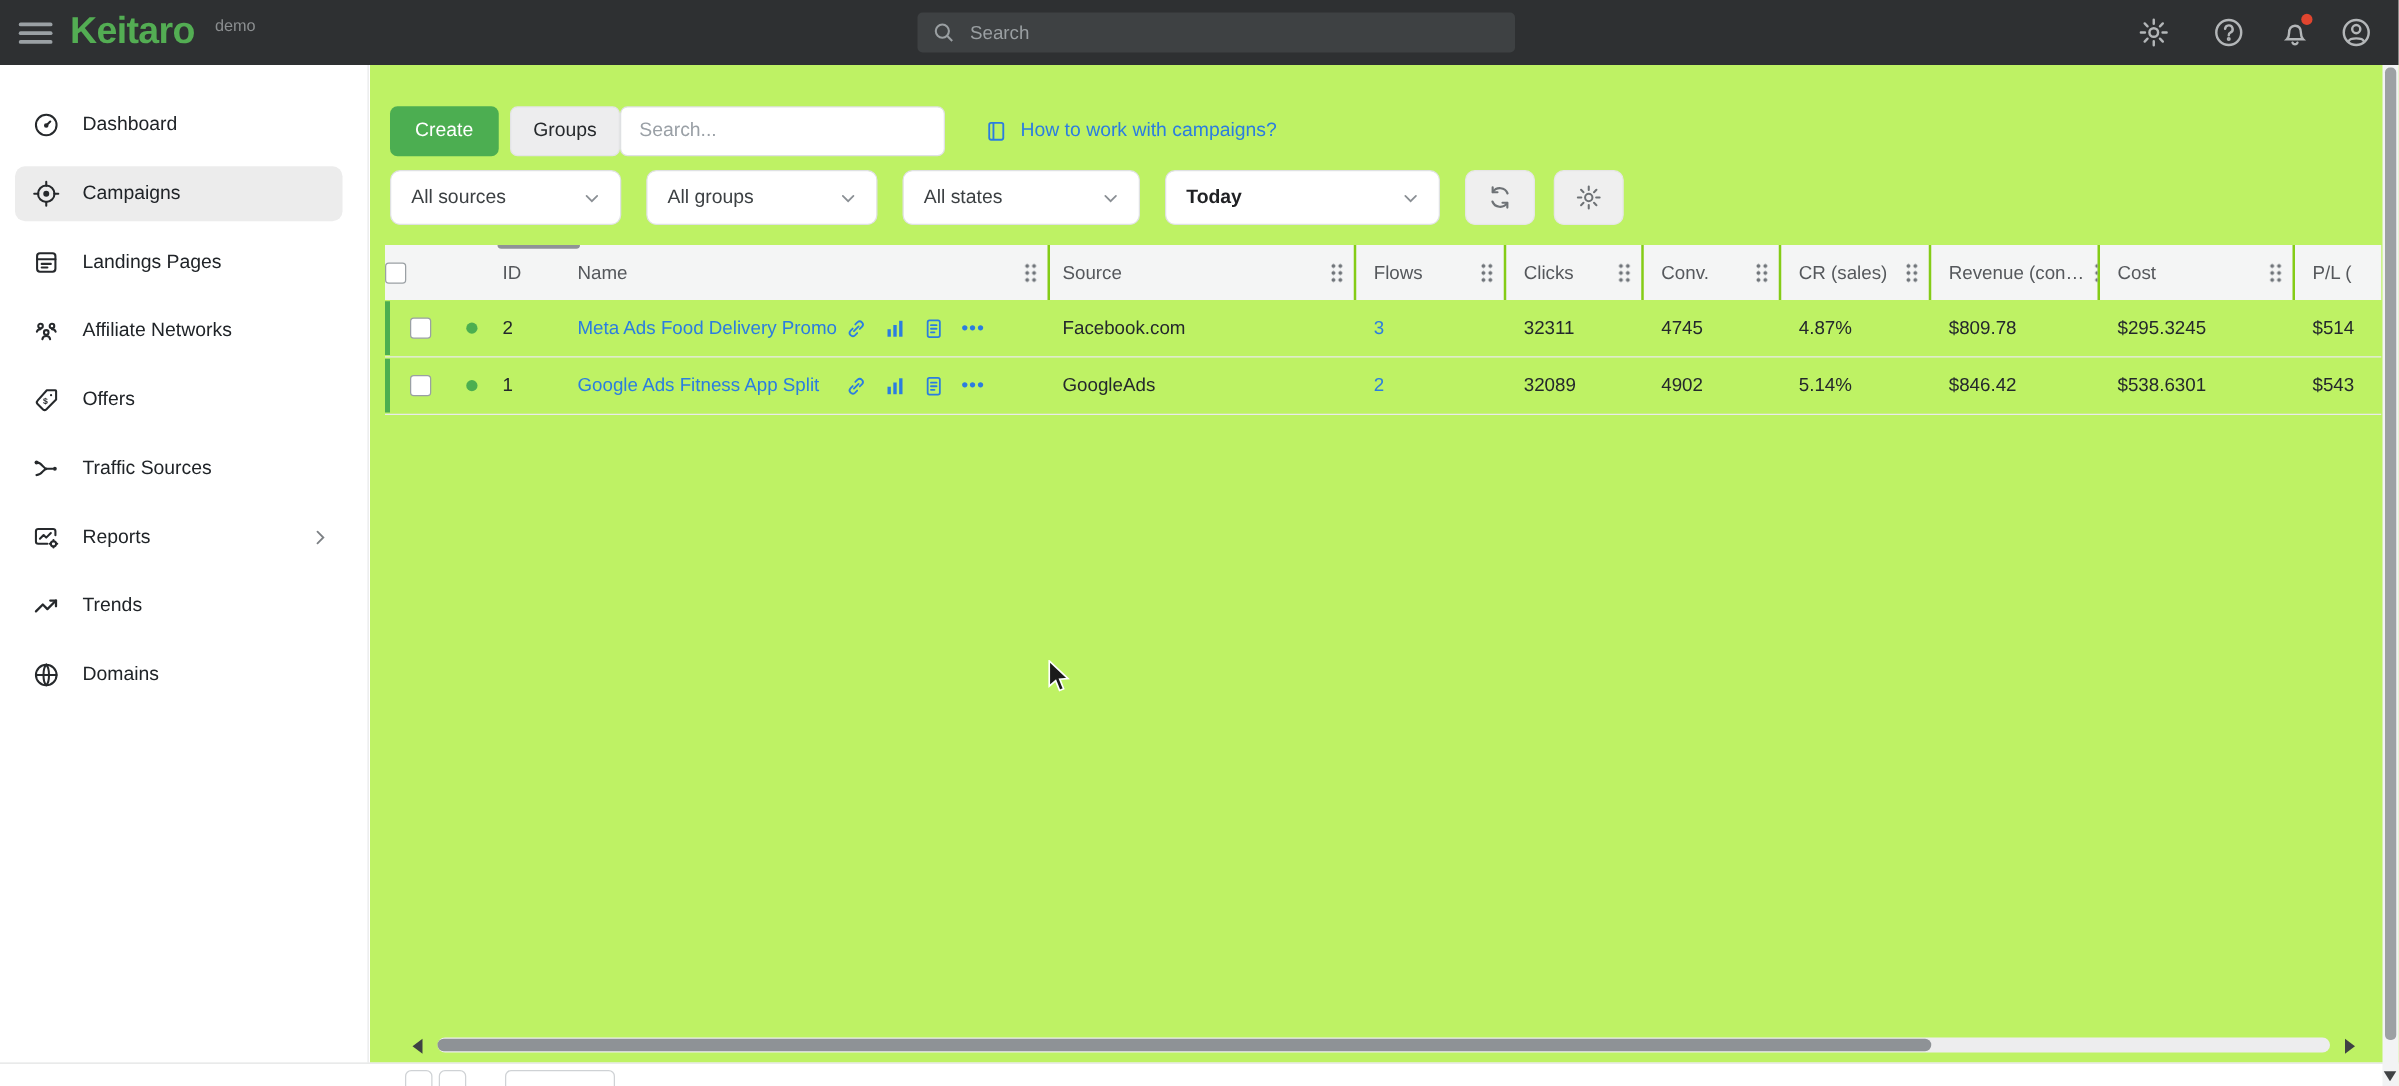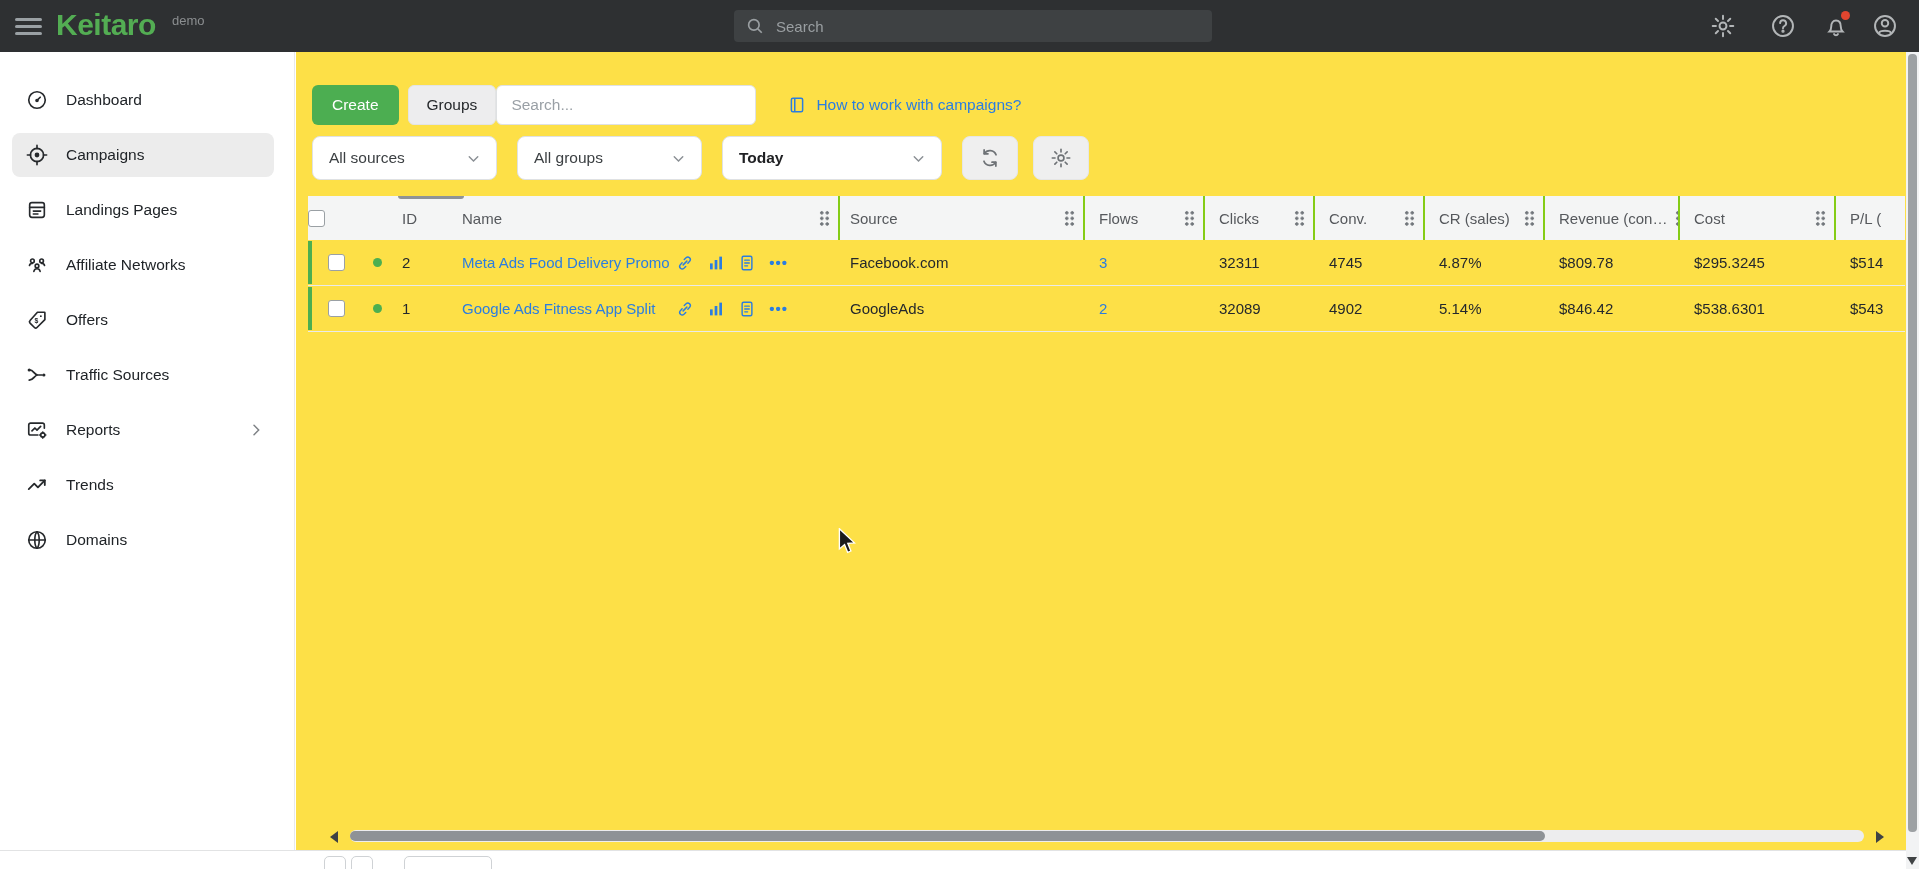--- a/index.html
+++ b/index.html
@@ -28,21 +28,21 @@
   .sidebar { position:absolute; left:0; top:52px; width:295px; height:817px; background:#fff;
     border-right:1px solid #e8e9ea; padding-top:26px; }
   .side-item { height:44px; margin:0 20px 11px 12px; border-radius:8px; display:flex;
     align-items:center; padding:0 10px 0 14px; cursor:pointer; color:#202428; }
   .side-item.active { background:#ececec; }
   .side-item .ic { width:22px; height:22px; color:#26292c; flex:0 0 auto; }
   .side-item .lbl { margin-left:18px; font-size:15.5px; }
   .side-item .chev { margin-left:auto; color:#7d8185; }
 
   
-  .content { position:absolute; left:296px; top:52px; right:0; bottom:0; background:#fde047; }
+  .content { position:absolute; left:296px; top:52px; right:0; bottom:0; background:#bef264; }
 
   .toolbar { position:absolute; left:16px; top:33px; height:40px; display:flex; align-items:center; }
   .btn-create { height:40px; padding:0 20px; background:#4cae51; color:#fff; border:none;
     border-radius:6px; font-size:15.5px; font-family:"Liberation Sans",sans-serif; cursor:pointer; }
   .btn-groups { height:40px; padding:0 18px; margin-left:9px; background:#ededee; color:#26292c;
     border:1px solid #e3e4e5; border-radius:6px; font-size:15.5px;
     font-family:"Liberation Sans",sans-serif; cursor:pointer; }
   .tb-search { height:40px; width:260px; border:1px solid #dfe1e3;
     border-radius:6px; padding:0 14px; font-size:15.5px; outline:none; color:#24282c;
     font-family:"Liberation Sans",sans-serif; }
@@ -263,20 +263,26 @@
         <svg class="chev" width="17" height="17" viewBox="0 0 24 24" fill="none" stroke="currentColor" stroke-width="2" stroke-linecap="round">
             <path d="M6 9.5l6 6 6-6"></path>
           </svg>
       </div>
       <div class="dd" style="width:185px">
         <span>All groups</span>
         <svg class="chev" width="17" height="17" viewBox="0 0 24 24" fill="none" stroke="currentColor" stroke-width="2" stroke-linecap="round">
             <path d="M6 9.5l6 6 6-6"></path>
           </svg>
       </div>
+      <div class="dd" style="width:190px">
+        <span>All states</span>
+        <svg class="chev" width="17" height="17" viewBox="0 0 24 24" fill="none" stroke="currentColor" stroke-width="2" stroke-linecap="round">
+            <path d="M6 9.5l6 6 6-6"></path>
+          </svg>
+      </div>
       <div class="dd date" style="width:220px">
         <span>Today</span>
         <svg class="chev" width="17" height="17" viewBox="0 0 24 24" fill="none" stroke="currentColor" stroke-width="2" stroke-linecap="round">
             <path d="M6 9.5l6 6 6-6"></path>
           </svg>
       </div>
       <div class="icon-btn">
         <svg width="22" height="22" viewBox="0 0 24 24" fill="none" stroke="currentColor" stroke-width="1.9" stroke-linecap="round" stroke-linejoin="round">
             <path d="M18.6 8.5A7.2 7.2 0 0 0 5.8 7.2"></path>
             <path d="M5.6 3.2v4.2h4.2"></path>

